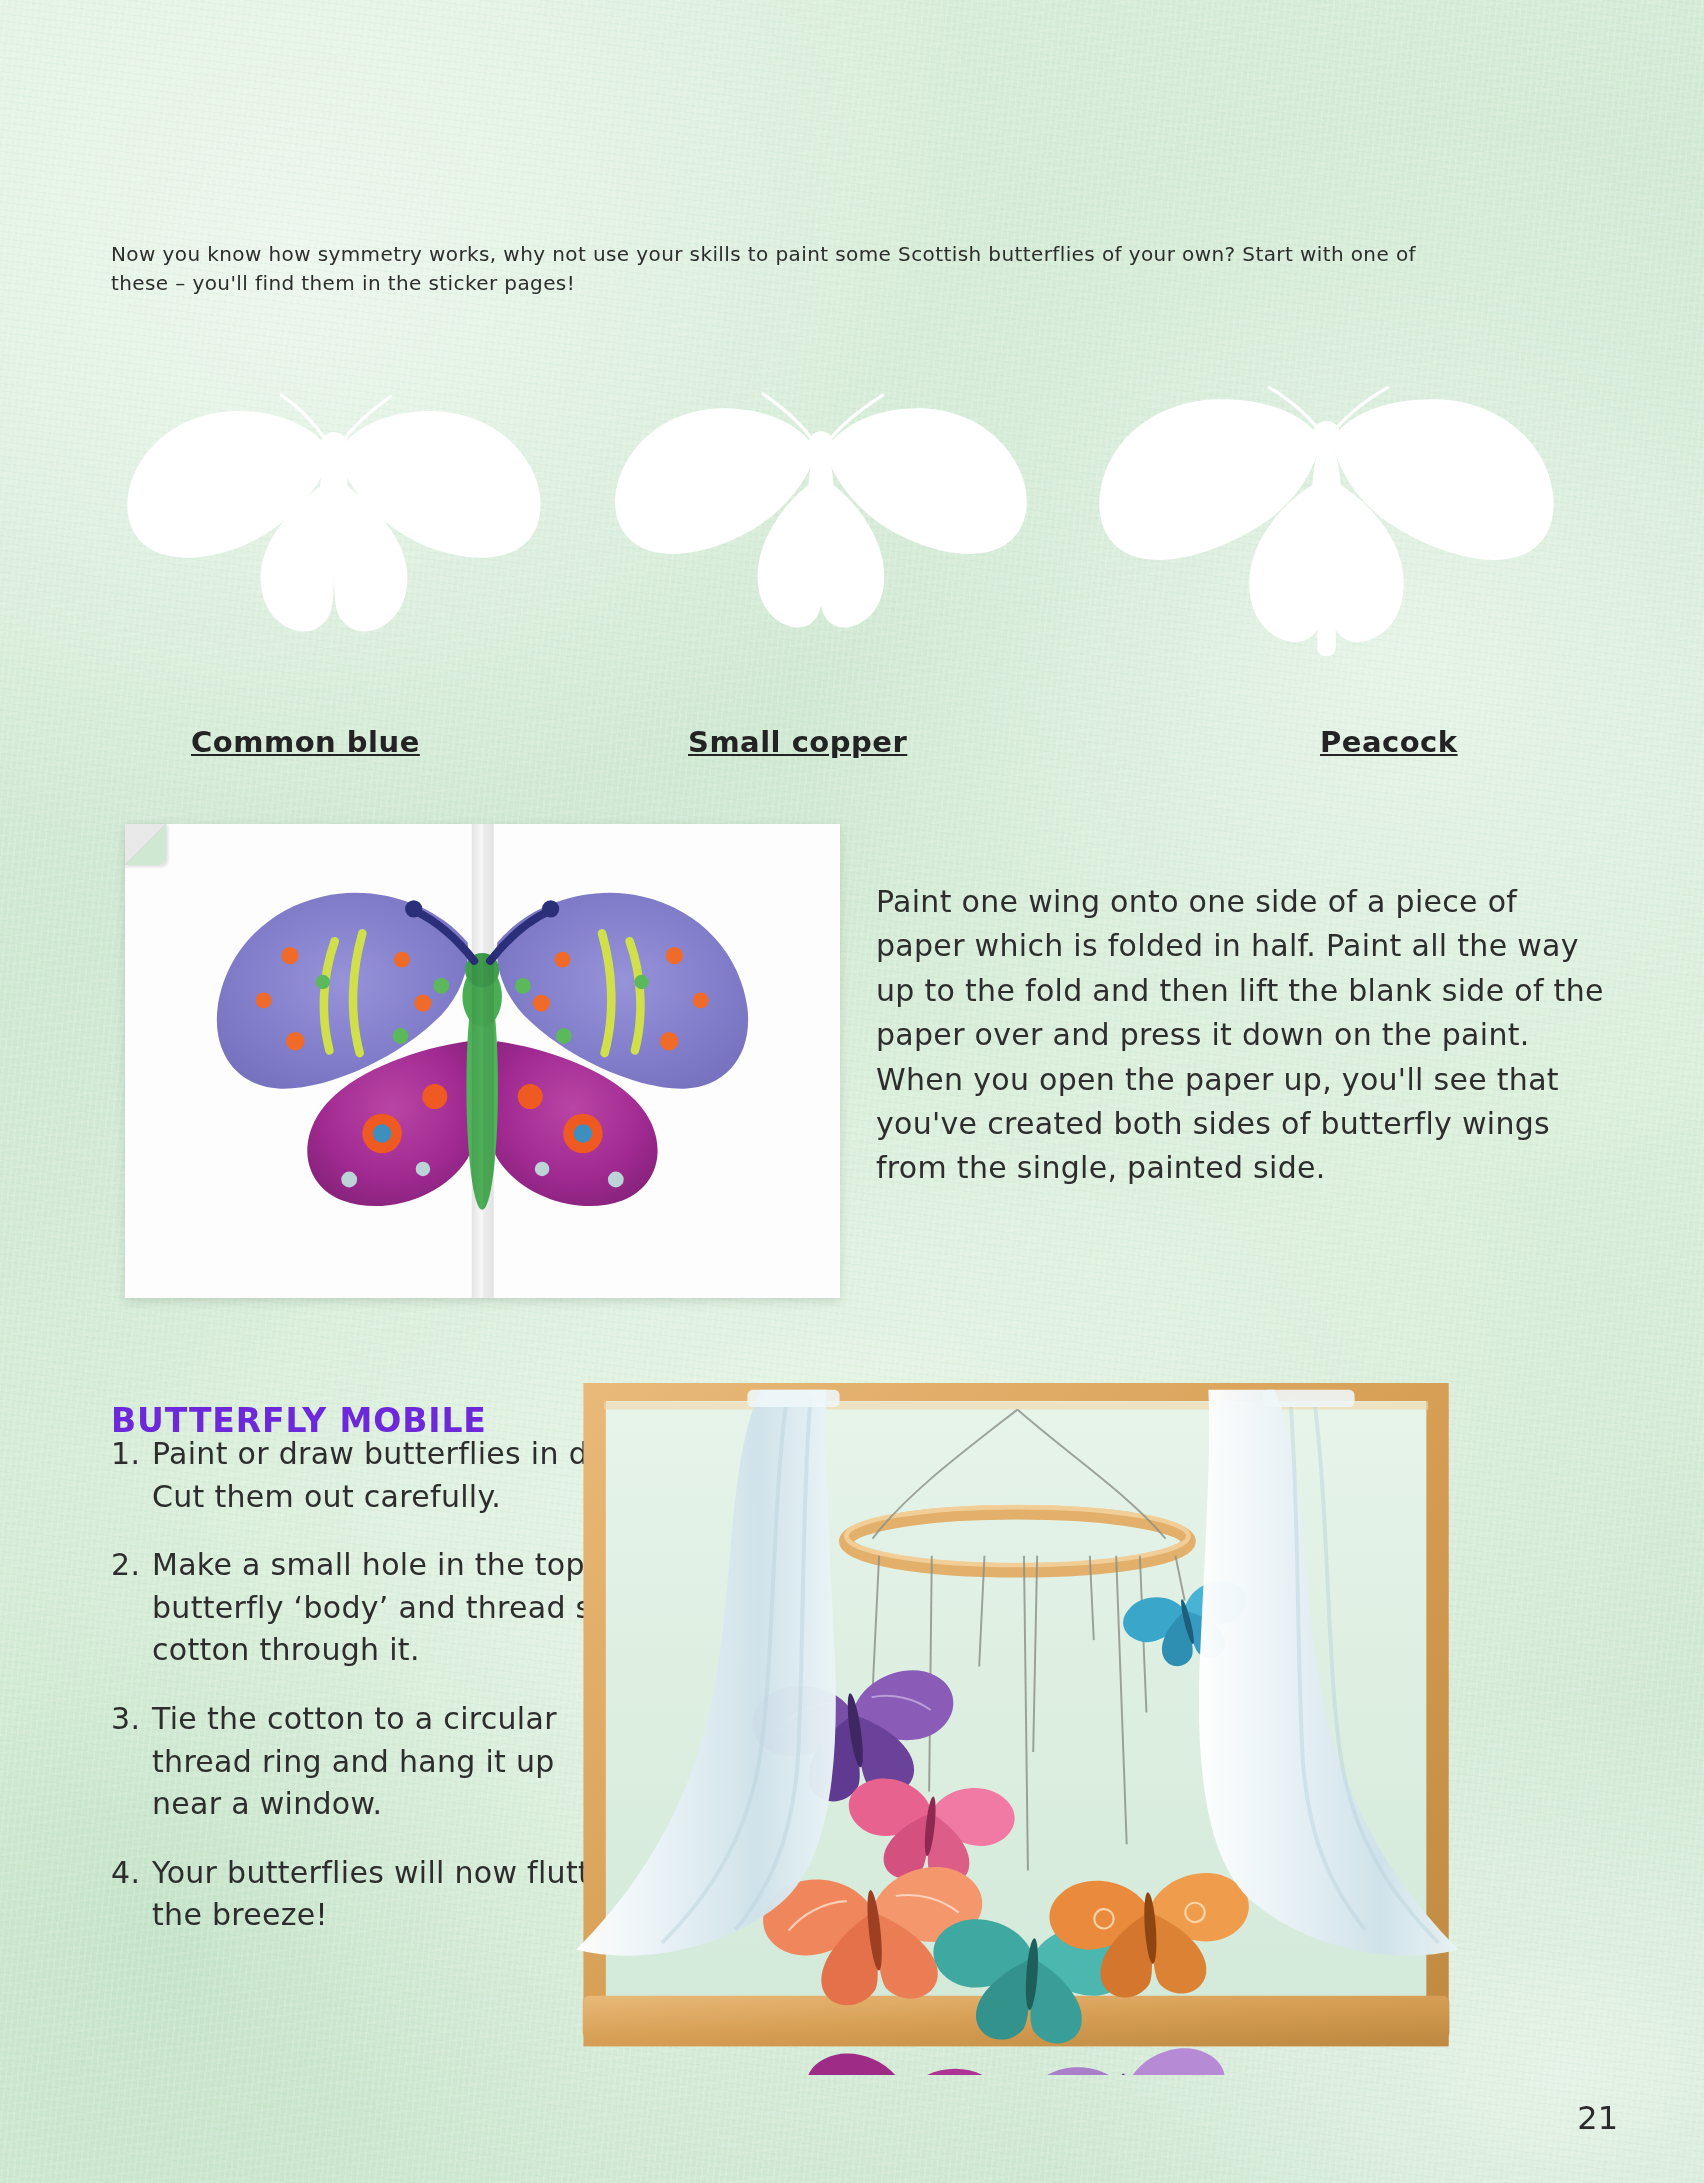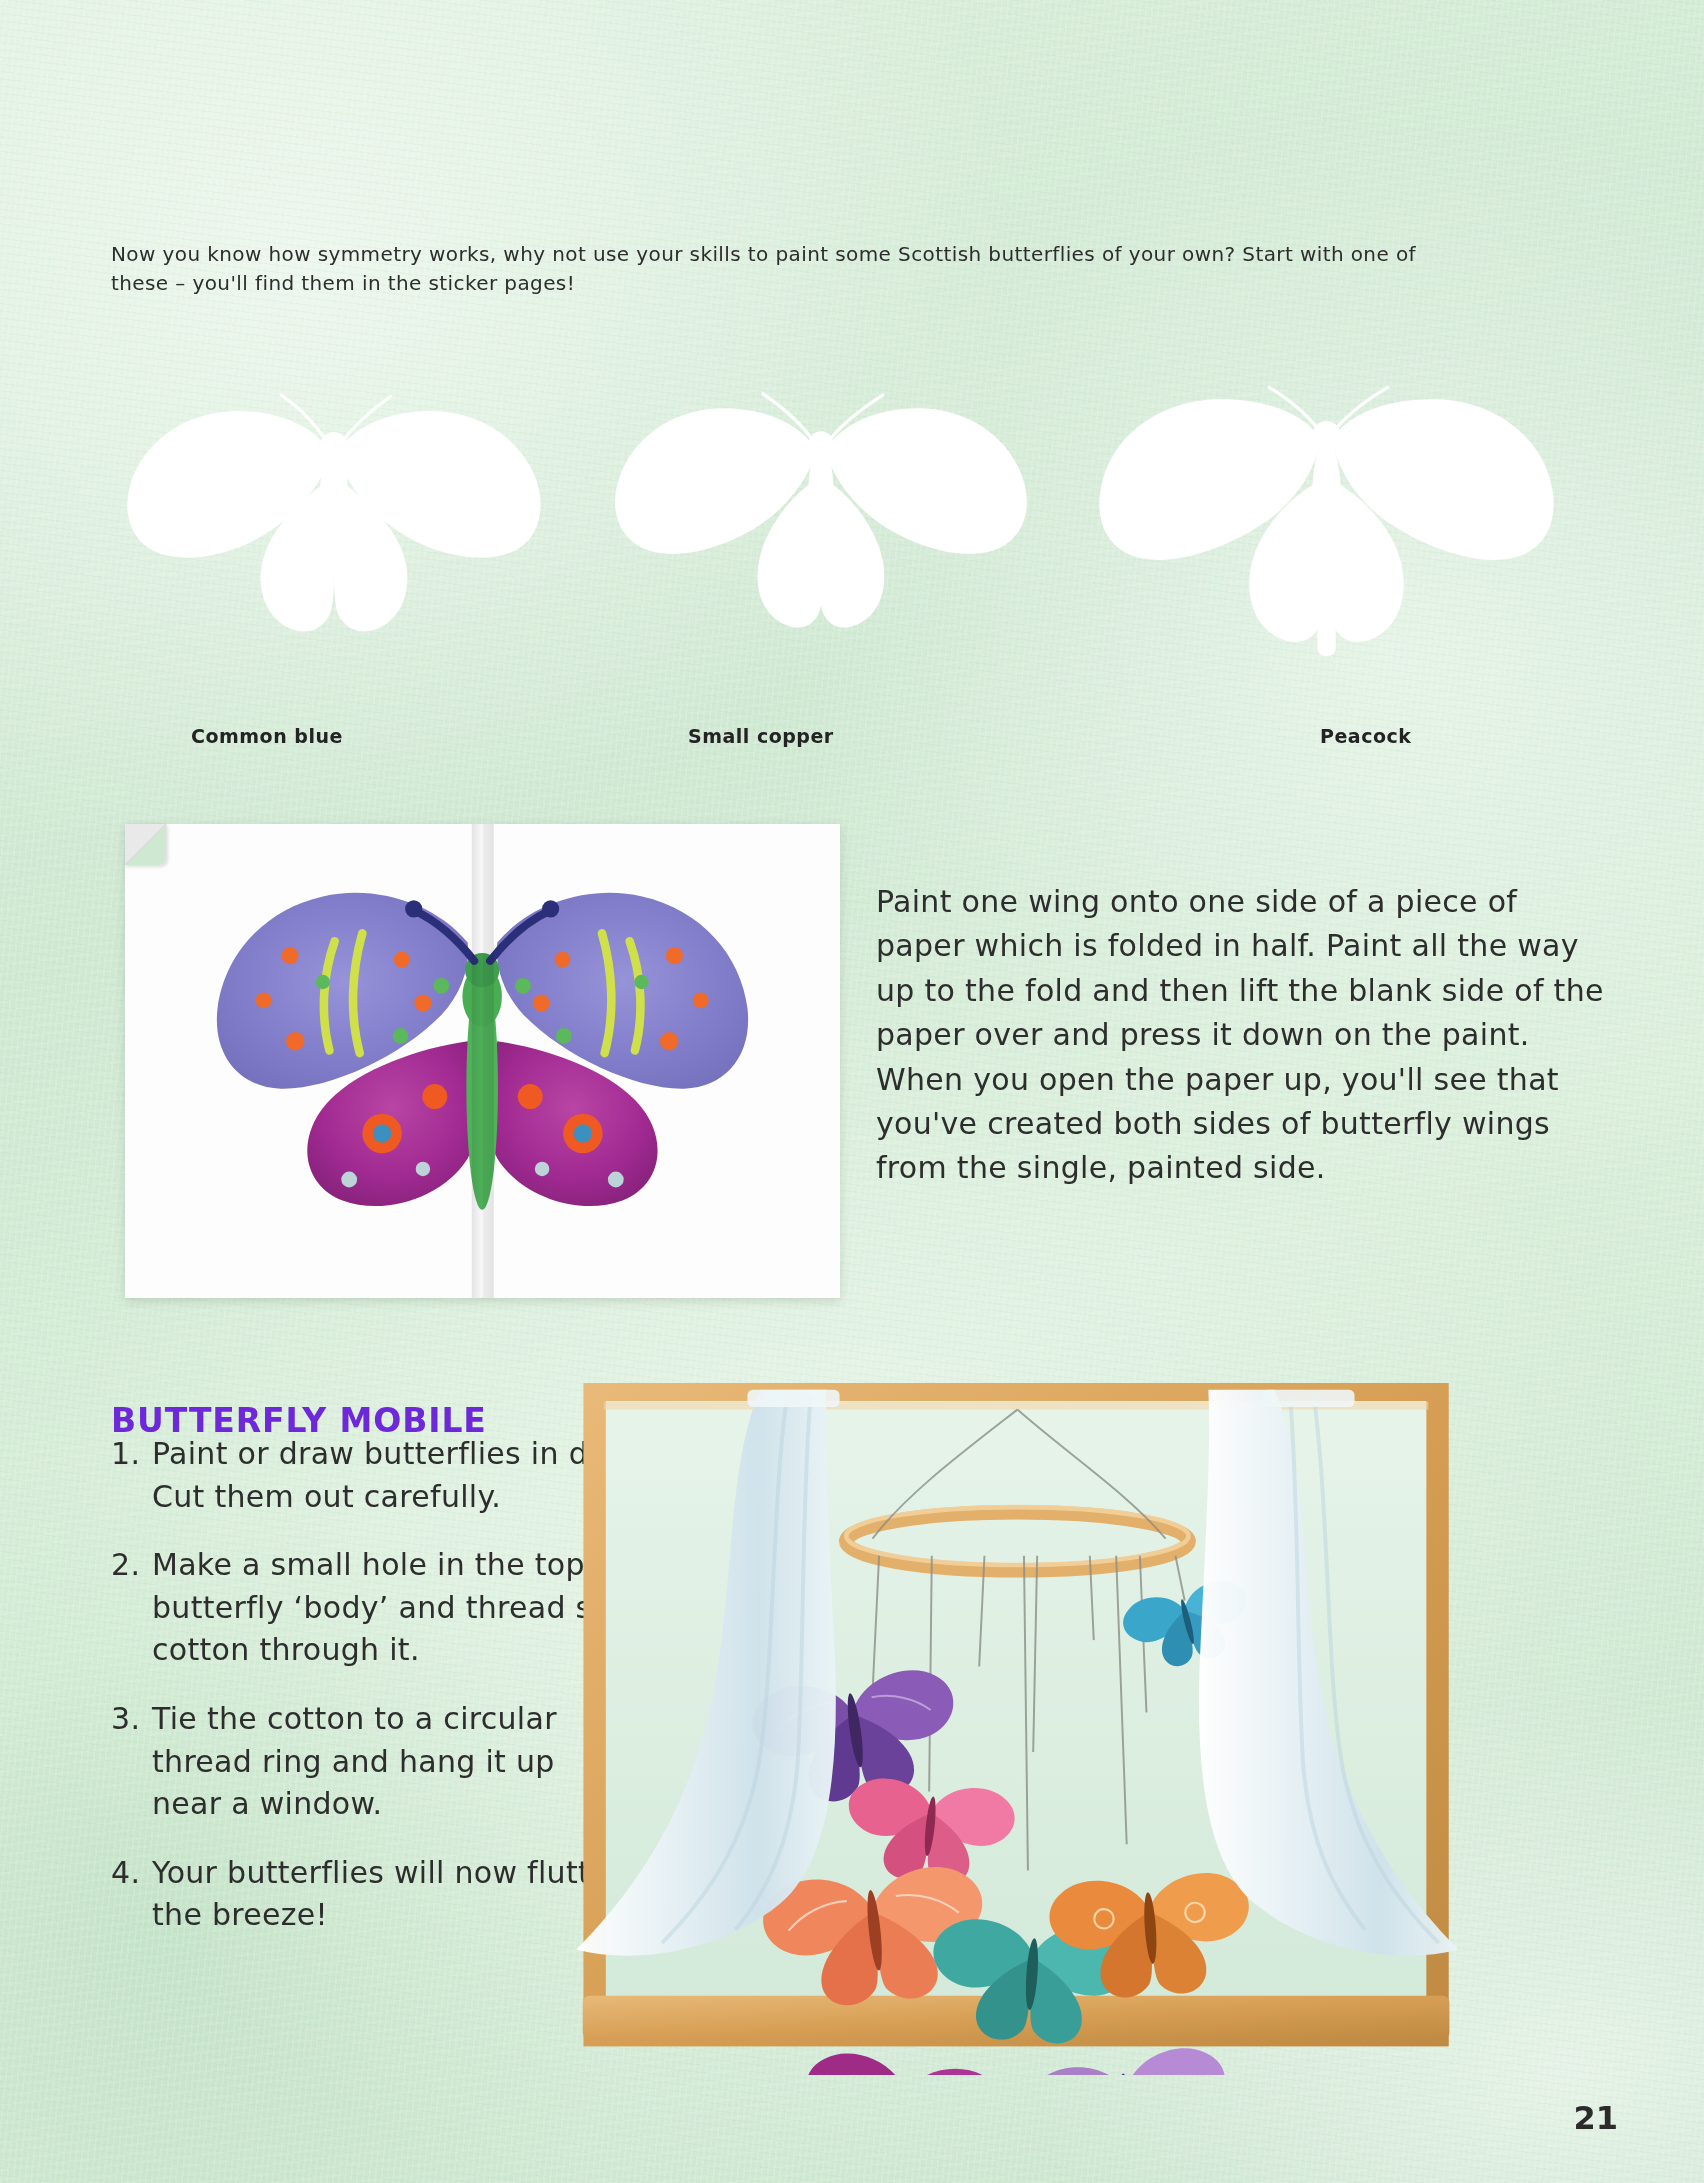--- a/index.html
+++ b/index.html
@@ -79,24 +79,25 @@
     position: absolute;
     top: 0;
   }
   .silho svg { display: block; }
   .s1 { left: 33px;   }
   .s2 { left: 520px;  }
   .s3 { left: 1008px; }
 
   .caption {
     position: absolute;
-    font-size: 19px;
+    font-size: 29px;
     font-weight: 700;
     color: #232323;
     letter-spacing: 0.5px;
+    text-decoration: underline;
   }
   .cap1 { left: 191px;  top: 725px; }
   .cap2 { left: 688px; top: 725px; }
   .cap3 { left: 1320px; top: 725px; }
 
   
   .photo {
     position: absolute;
     left: 125px;
     top: 824px;
@@ -180,21 +181,21 @@
     width: 1080px;
     height: 692px;
   }
   .mobile-art svg { display: block; width: 100%; height: 100%; }
 
   .folio {
     position: absolute;
     right: 86px;
     bottom: 46px;
     font-size: 32px;
-    font-weight: 700;
+    font-weight: 400;
     color: #2b2b2b;
   }
 </style>
 </head>
 <body>
 
 <div class="page"></div>
 
 <div class="content">
 

